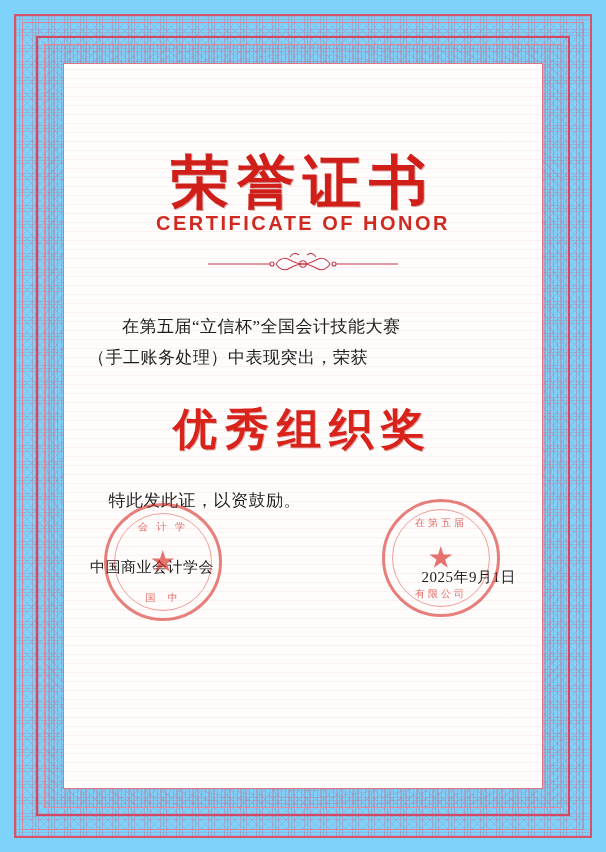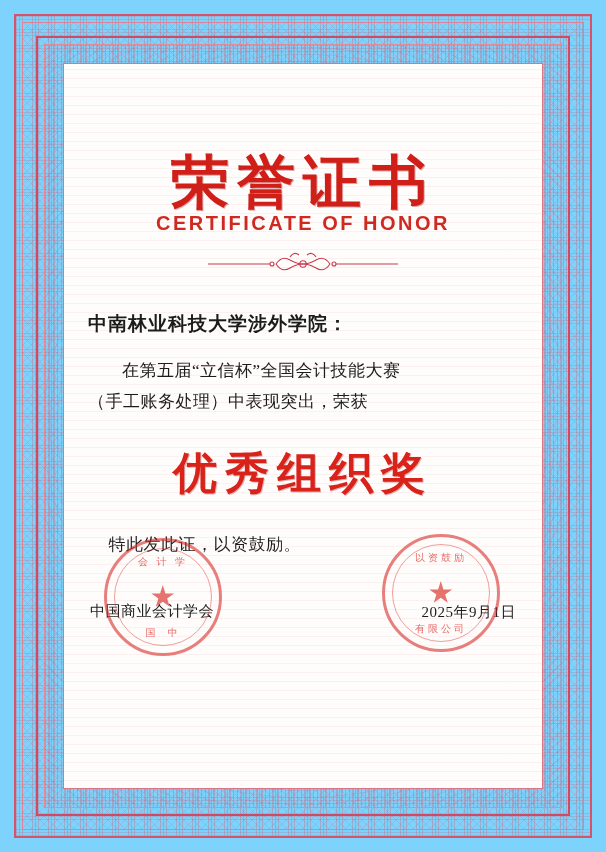--- a/index.html
+++ b/index.html
@@ -204,21 +204,21 @@
     padding: 0 26px;
     box-sizing: border-box;
   }
   .sign-col {
     position: relative;
     text-align: center;
     font-size: 15px;
     color: #1c1c1c;
     letter-spacing: 0.5px;
   }
-  .sign-col .line2 { margin-top: 1px; }
+  .sign-col .line2 { margin-top: 10px; }
 
   
   .seal {
     position: absolute;
     width: 118px;
     height: 118px;
     border-radius: 50%;
     border: 3px solid rgba(214,32,26,0.72);
     box-sizing: border-box;
     opacity: 0.78;
@@ -282,21 +282,20 @@
           <circle cx="105" cy="13" r="3.2"></circle>
           <circle cx="74" cy="13" r="2"></circle>
           <circle cx="136" cy="13" r="2"></circle>
           <path d="M92 6 q4 -6 9 -2"></path>
           <path d="M118 6 q-4 -6 -9 -2"></path>
         </g>
       </svg>
     </div>
 
     <div class="body-block">
-      <div class="recipient">中南林业科技大学涉外学院：</div>
       <div class="para para-indent">在第五届“立信杯”全国会计技能大赛</div>
       <div class="para">（手工账务处理）中表现突出，荣获</div>
     </div>
 
     <div class="award">优秀组织奖</div>
 
     <div class="closing">
       <div class="closing-indent">特此发此证，以资鼓励。</div>
     </div>
 
@@ -306,21 +305,21 @@
         <div class="seal seal-left">
           <div class="seal-text-top">会 计 学</div>
           <div class="seal-star">★</div>
           <div class="seal-text-bottom">国  中</div>
         </div>
         <div>中国商业会计学会</div>
       </div>
 
       <div class="sign-col">
         <div class="seal seal-right">
-          <div class="seal-text-top">以资鼓励</div>
+          <div class="seal-text-top">在第五届</div>
           <div class="seal-star">★</div>
           <div class="seal-text-bottom">有限公司</div>
         </div>
         <div class="line2">2025年9月1日</div>
       </div>
 
     </div>
 
   </div>
 </div>

